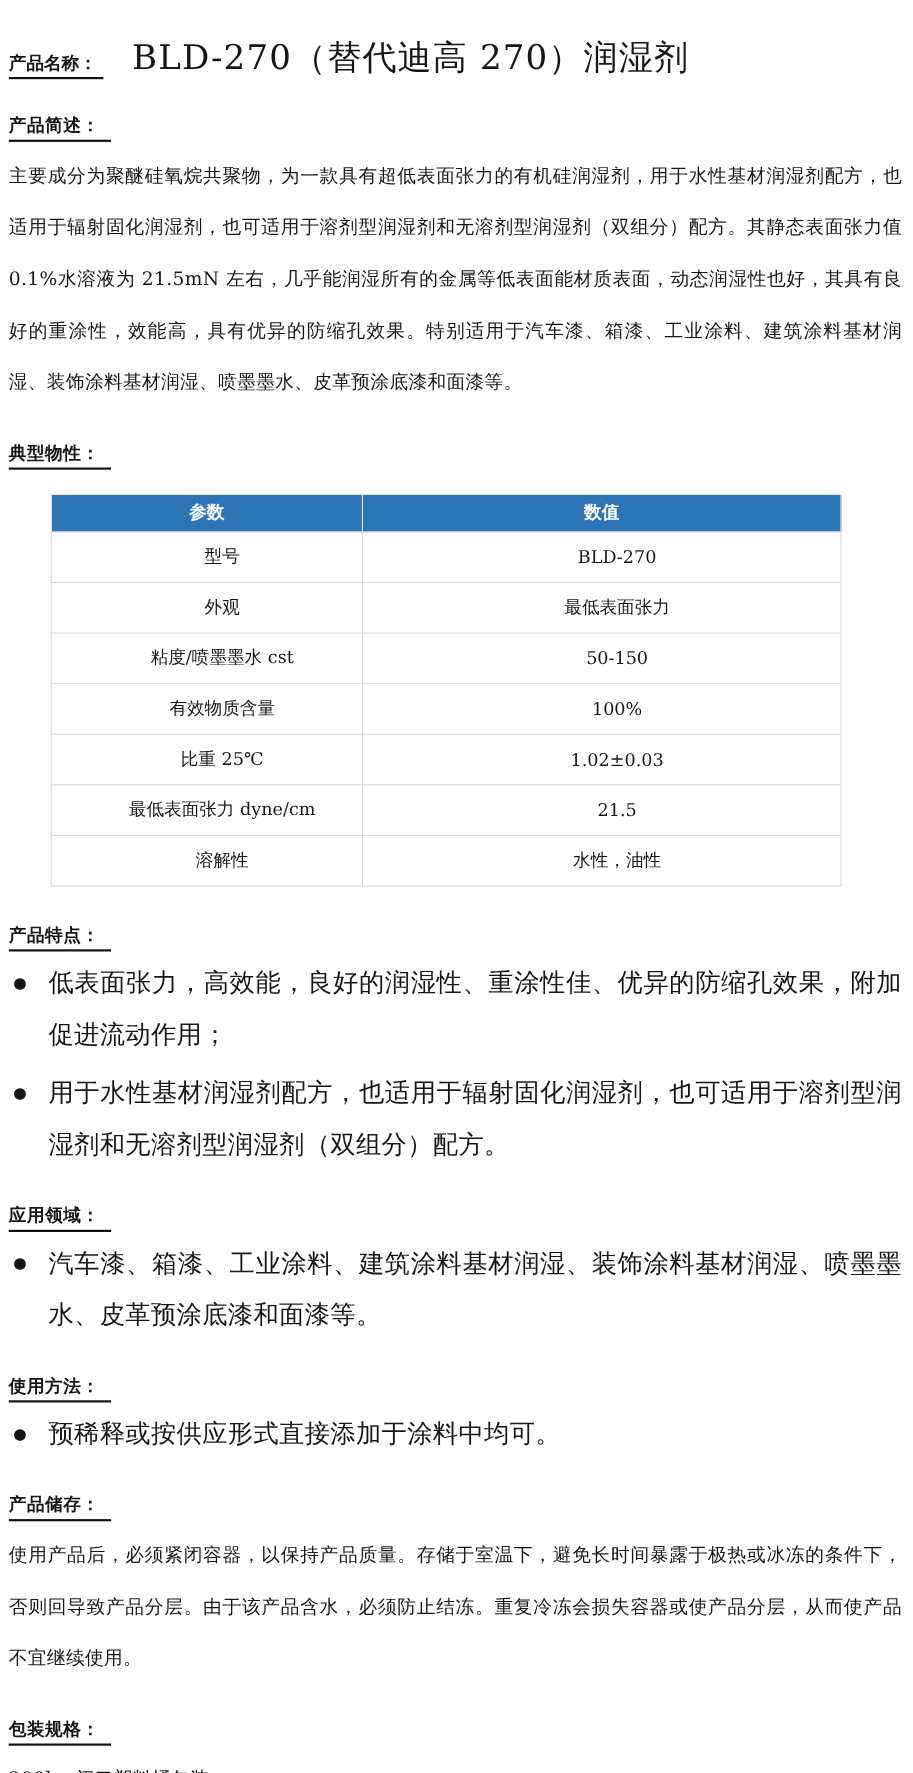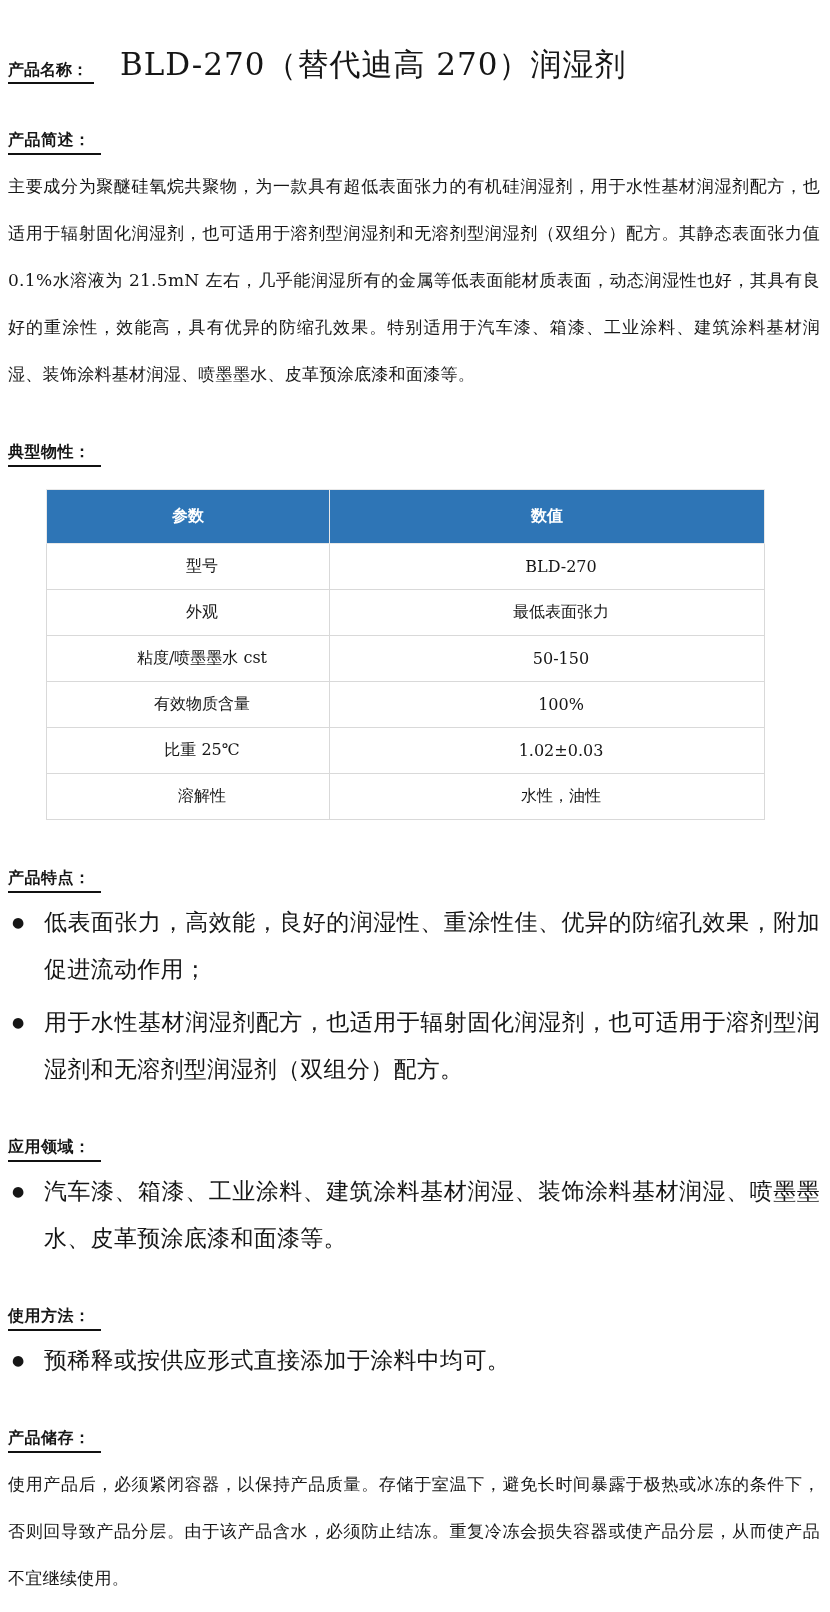--- a/index.html
+++ b/index.html
@@ -7,21 +7,21 @@
   body {
     width: 830px;
     height: 1612px;
     overflow: hidden;
     font-family: "DejaVu Serif", "Liberation Serif", serif;
     color: #161616;
   }
   .page { padding: 0 10px 0 8px; }
 
   
-  .title-row { margin-top: 44px; display: flex; align-items: baseline; }
+  .title-row { margin-top: 32px; display: flex; align-items: baseline; }
   .h-label {
     font-weight: bold;
     font-size: 16px;
     border-bottom: 2px solid #111;
     padding-right: 6px;
     padding-bottom: 1px;
     white-space: nowrap;
   }
   .doc-title {
     font-size: 31px;
@@ -31,21 +31,21 @@
   }
 
   
   .sec-heading {
     display: inline-block;
     font-weight: bold;
     font-size: 16px;
     border-bottom: 2px solid #111;
     padding-right: 10px;
     padding-bottom: 2px;
-    margin-top: 44px;
+    margin-top: 30px;
     letter-spacing: 0.5px;
   }
   .sec-block { display: block; }
 
   
   .para {
     margin-top: 8px;
     font-size: 17px;
     line-height: 47px;
     text-align: justify;
@@ -62,21 +62,21 @@
   .props-table th, .props-table td {
     border: 1px solid #d9d9d9;
     text-align: center;
     vertical-align: middle;
     font-size: 16px;
   }
   .props-table th {
     background: #2E75B6;
     color: #ffffff;
     font-weight: bold;
-    height: 54px;
+    height: 34px;
     border-color: #e8e8e8;
   }
   .props-table td { height: 46px; background: #ffffff; padding-left: 28px; }
   .props-table col.c-param { width: 283px; }
   .props-table col.c-value { width: 435px; }
 
   
   .bullets { list-style: none; margin-top: 6px; }
   .bullets li {
     position: relative;
@@ -136,20 +136,24 @@
       </tr>
       <tr>
         <td>有效物质含量</td>
         <td>100%</td>
       </tr>
       <tr>
         <td>比重 25℃</td>
         <td>1.02±0.03</td>
       </tr>
       <tr>
+        <td>最低表面张力 dyne/cm</td>
+        <td>21.5</td>
+      </tr>
+      <tr>
         <td>溶解性</td>
         <td>水性，油性</td>
       </tr>
     </tbody>
   </table>
 
   <div class="sec-block"><span class="sec-heading">产品特点：</span></div>
   <ul class="bullets">
     <li>低表面张力，高效能，良好的润湿性、重涂性佳、优异的防缩孔效果，附加促进流动作用；</li>
     <li>用于水性基材润湿剂配方，也适用于辐射固化润湿剂，也可适用于溶剂型润湿剂和无溶剂型润湿剂（双组分）配方。</li>

